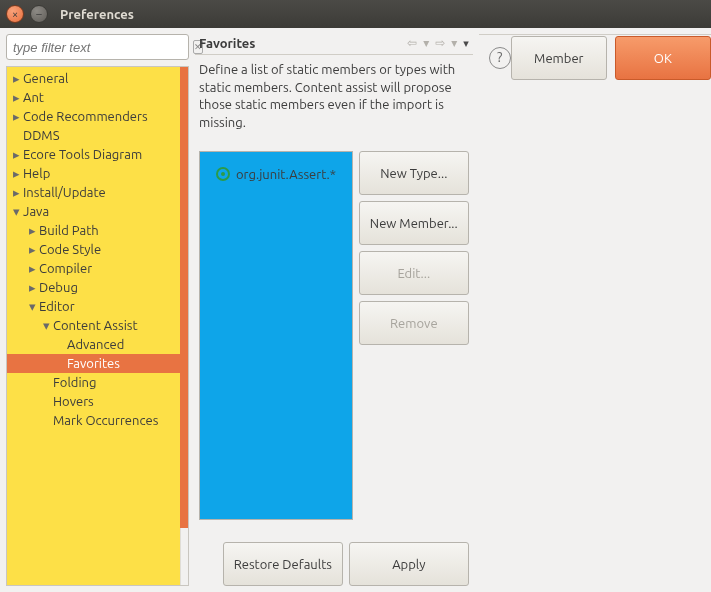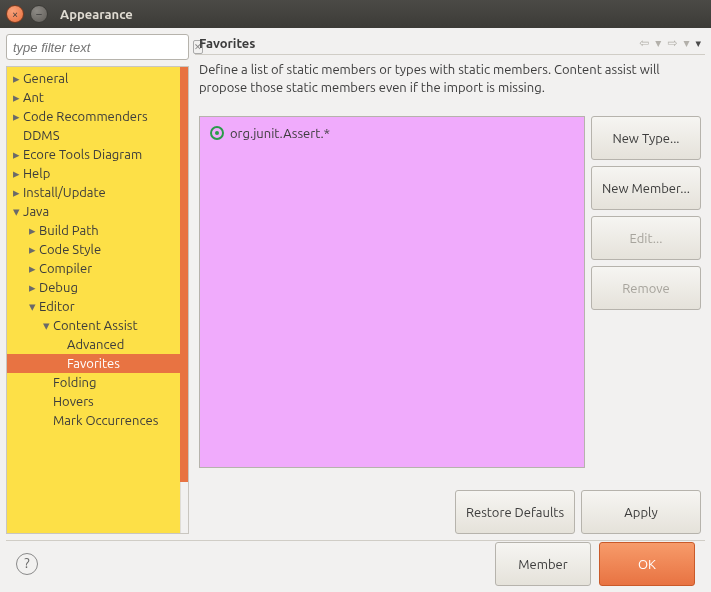--- a/index.html
+++ b/index.html
@@ -5,21 +5,21 @@
   * { box-sizing: border-box; }
   html, body { margin:0; padding:0; font-family: "Ubuntu", "Helvetica Neue", sans-serif; font-size:13px; color:#3c3c3c; }
   body { width:711px; height:592px; background:#f2f1f0; display:flex; flex-direction:column; }
   
   .titlebar { height:28px; background:linear-gradient(#4b4a46,#3c3b37); display:flex; align-items:center; padding:0 6px; }
   .titlebar .win-btn { width:18px; height:18px; border-radius:9px; margin-right:6px; display:flex; align-items:center; justify-content:center; font-size:11px; color:#3a3a3a; }
   .close-btn { background:radial-gradient(circle at 35% 30%, #f9a27a, #e9703e); border:1px solid #7a3a1f; }
   .min-btn { background:radial-gradient(circle at 35% 30%, #8d8a85, #605d58); border:1px solid #3b3a36; color:#ddd; }
   .titlebar .title { color:#dfdbd2; font-weight:bold; margin-left:6px; }
 
-  .content { flex:1; display:flex; padding:6px; gap:6px; flex-direction:column; }
+  .content { flex:1; display:flex; padding:6px; gap:6px; flex-direction:row; }
   .topsplit { flex:1; display:flex; gap:6px; min-height:0; }
   
   .left-pane { width:183px; display:flex; flex-direction:column; }
   .filter-box { height:26px; border:1px solid #b6b3ac; background:#fff; border-radius:3px; display:flex; align-items:center; padding:0 4px; margin-bottom:6px; }
   .filter-box input { flex:1; border:none; outline:none; font-size:13px; font-style:italic; color:#888; background:transparent; }
   .filter-box .clear-ic { width:14px; height:14px; border:1px solid #aaa; border-radius:2px; font-size:9px; line-height:12px; text-align:center; color:#888; }
 
   .tree-wrap { flex:1; border:1px solid #c9c6c0; background:#fde047; overflow:auto; position:relative; }
   .scroll-marker { position:absolute; right:0; top:0; width:8px; height:100%; background:#f2f1f0; border-left:1px solid #e0ddd6; }
   .scroll-fill { position:absolute; right:0; top:0; width:8px; height:89%; background:#e87342; }
@@ -36,21 +36,21 @@
   .right-pane { flex:1; display:flex; flex-direction:column; min-width:0; }
   .right-header { display:flex; align-items:center; padding:2px 4px 4px 4px; }
   .right-header .ttl { font-weight:bold; }
   .right-header .spacer { flex:1; }
   .arrowic { color:#b3b0aa; margin-left:6px; font-size:12px; }
   .menuic { color:#4a4a4a; margin-left:6px; font-size:11px; }
 
   .sep { height:1px; background:#d0cdc6; margin-bottom:6px; }
   .desc { font-size:13px; color:#3c3c3c; padding:0 4px 20px 4px; line-height:1.35; }
   .main-area { flex:1; display:flex; gap:6px; padding:0 4px; min-height:0; }
-  .listbox { flex:1; border:1px solid #b6b3ac; background:#f0abfc; padding:8px; overflow:auto; }
+  .listbox { flex:1; border:1px solid #b6b3ac; background:#0ea5e9; padding:14px; overflow:auto; }
   .list-item { display:flex; align-items:center; gap:6px; padding:1px 2px; }
   .type-ic { width:14px; height:14px; border:2px solid #2a9b4a; border-radius:7px; position:relative; }
   .type-ic:after { content:""; position:absolute; width:4px; height:4px; background:#2a9b4a; border-radius:2px; left:3px; top:3px; }
   .btns-col { width:110px; display:flex; flex-direction:column; gap:6px; }
   .btn { height:44px; border:1px solid #b6b3ac; border-radius:3px; background:linear-gradient(#f6f5f2,#e5e2da); font-size:13px; display:flex; align-items:center; justify-content:center; padding:0 4px; }
   .btn.disabled { color:#a7a49d; }
   .btn.primary { background:linear-gradient(#f79b6a,#e87342); color:#fff; border-color:#c95a2a; }
   .bottom-right-btns { display:flex; justify-content:flex-end; gap:6px; padding:6px 4px 0 4px; }
   .bottom-right-btns .btn { width:120px;margin-top:16px; }
 
@@ -58,21 +58,21 @@
   .help-ic { width:22px; height:22px; border:1.5px solid #8a8a8a; border-radius:11px; color:#6d6d6d; font-size:14px; line-height:19px; text-align:center; }
   .footer .spacer { flex:1; }
   .footer .btn { width:96px; }
 </style>
 </head>
 <body>
 
 <div class="titlebar">
   <div class="win-btn close-btn">×</div>
   <div class="win-btn min-btn">–</div>
-  <div class="title">Appearance</div>
+  <div class="title">Preferences</div>
 </div>
 
 <div class="content">
   <div class="topsplit">
 
     <div class="left-pane">
       <div class="filter-box">
         <input type="text" placeholder="type filter text" style="">
         <div class="clear-ic">✕</div>
       </div>

